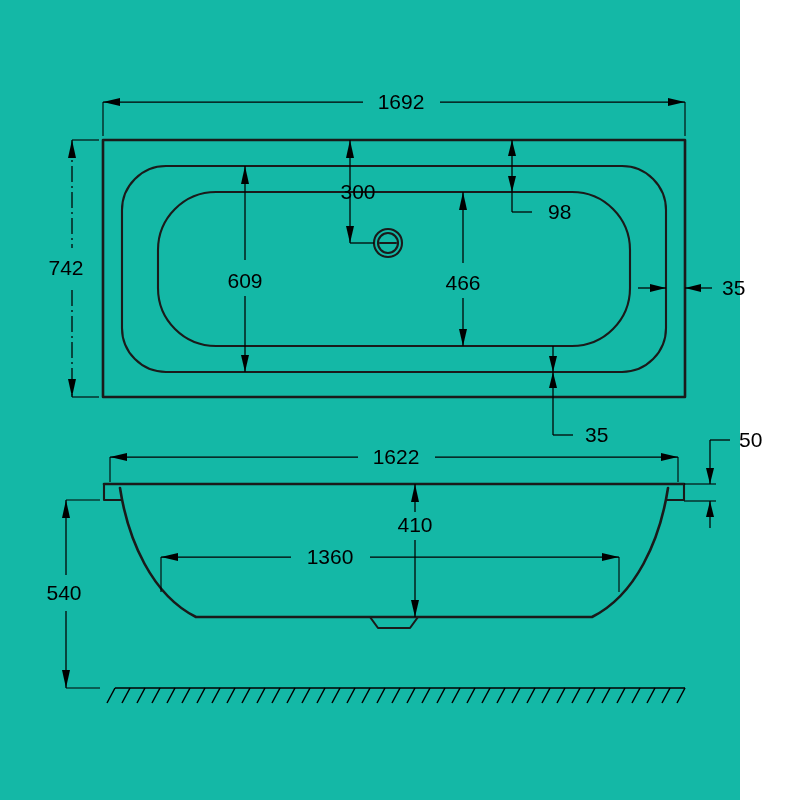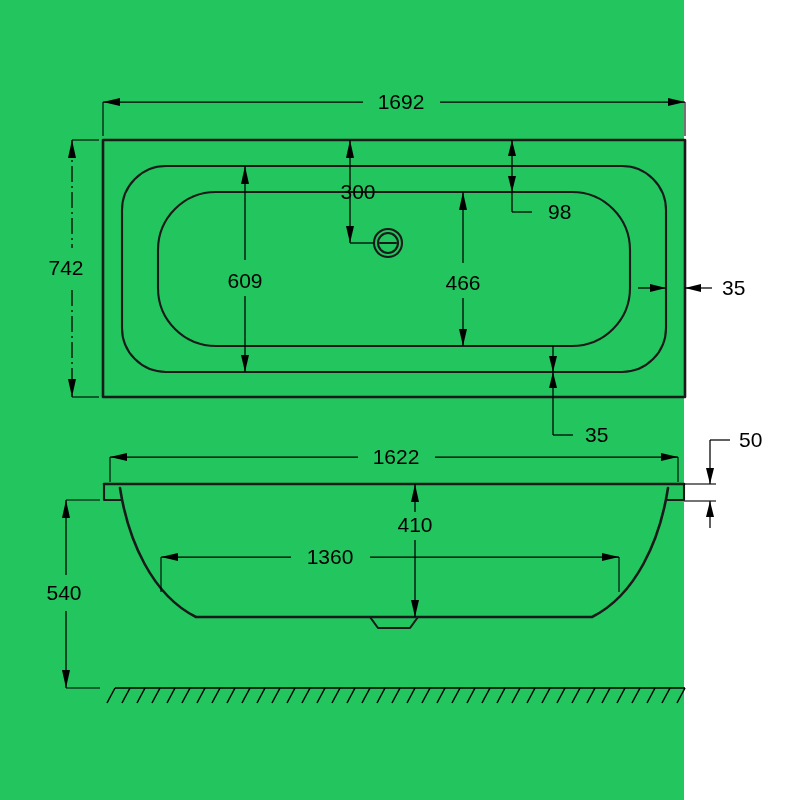--- a/index.html
+++ b/index.html
@@ -8,23 +8,23 @@
     background: #ffffff;
   }
   body {
     width: 800px;
     height: 800px;
     font-family: "Liberation Sans", sans-serif;
     overflow: hidden;
   }
   #drawing-root {
     position: relative;
-    width: 684px;
+    width: 740px;
     height: 800px;
-    background: #22c55e;
+    background: #14b8a6;
   }
   svg#tech-drawing {
     display: block;
     width: 800px;
     height: 800px;
   }
   .dim-text {
     font-family: "Liberation Sans", sans-serif;
     font-size: 21px;
     fill: #000000;

